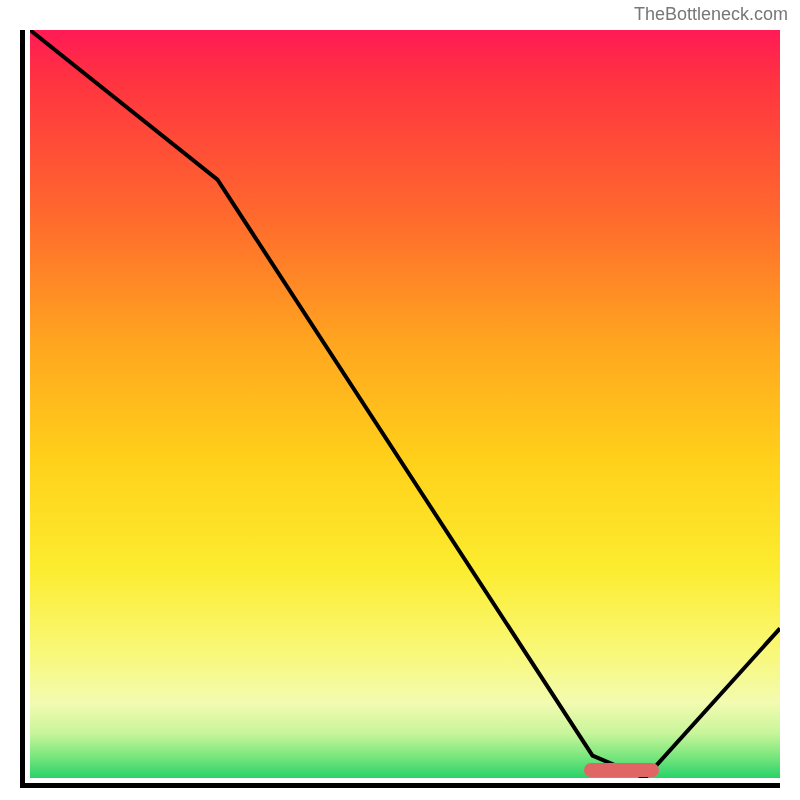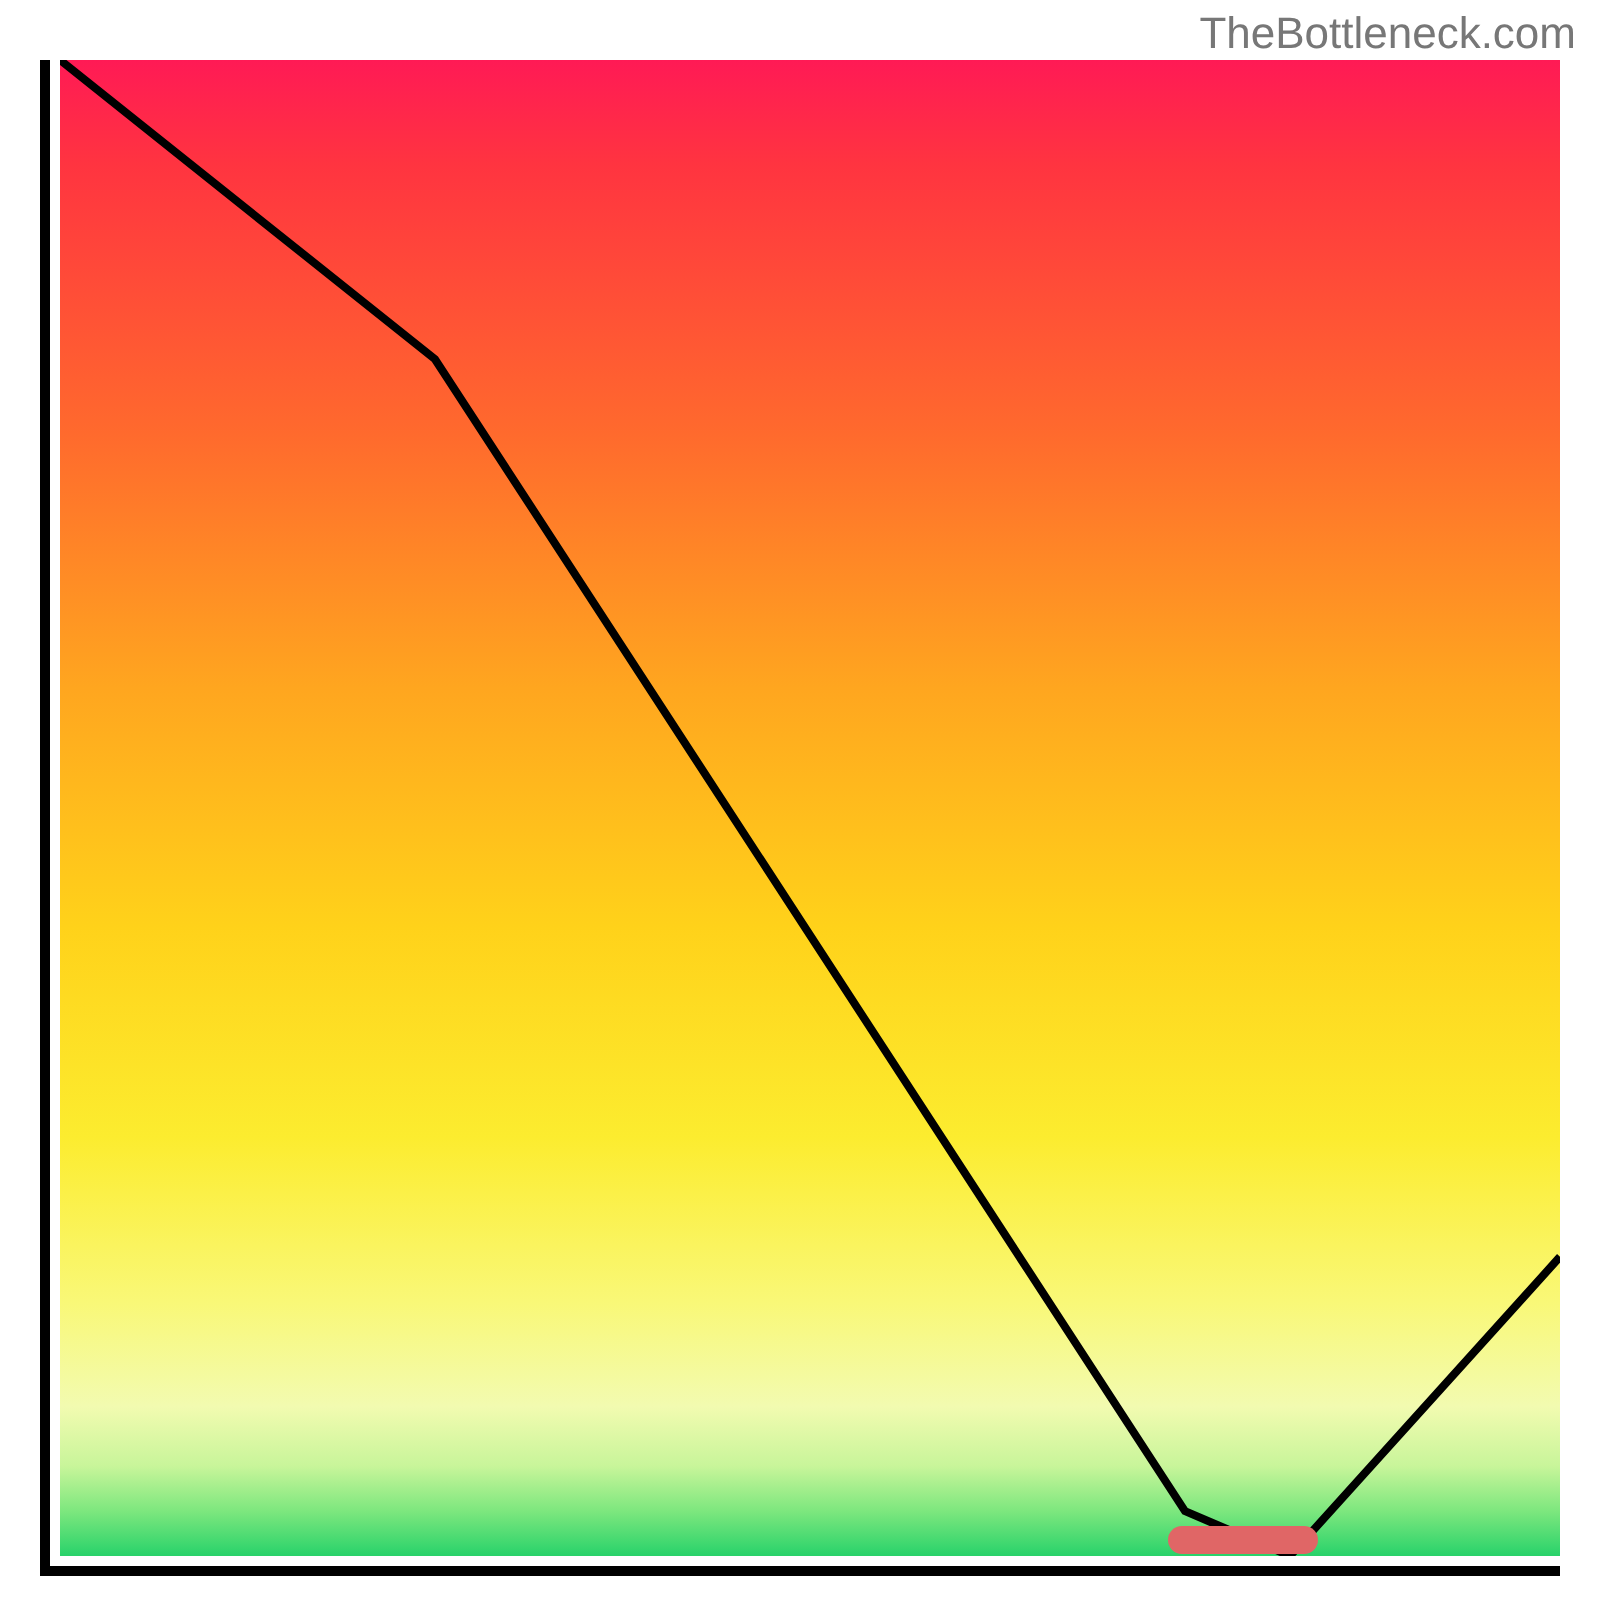--- a/index.html
+++ b/index.html
@@ -13,21 +13,21 @@
   .container {
     position: relative;
     width: 800px;
     height: 800px;
   }
   .attribution {
     position: absolute;
     top: 4px;
     right: 12px;
     color: #777;
-    font-size: 22px;
+    font-size: 18px;
     font-weight: 500;
   }
   .plot-frame {
     position: absolute;
     left: 20px;
     top: 30px;
     width: 760px;
     height: 758px;
     border-left: 5px solid #000;
     border-bottom: 5px solid #000;

